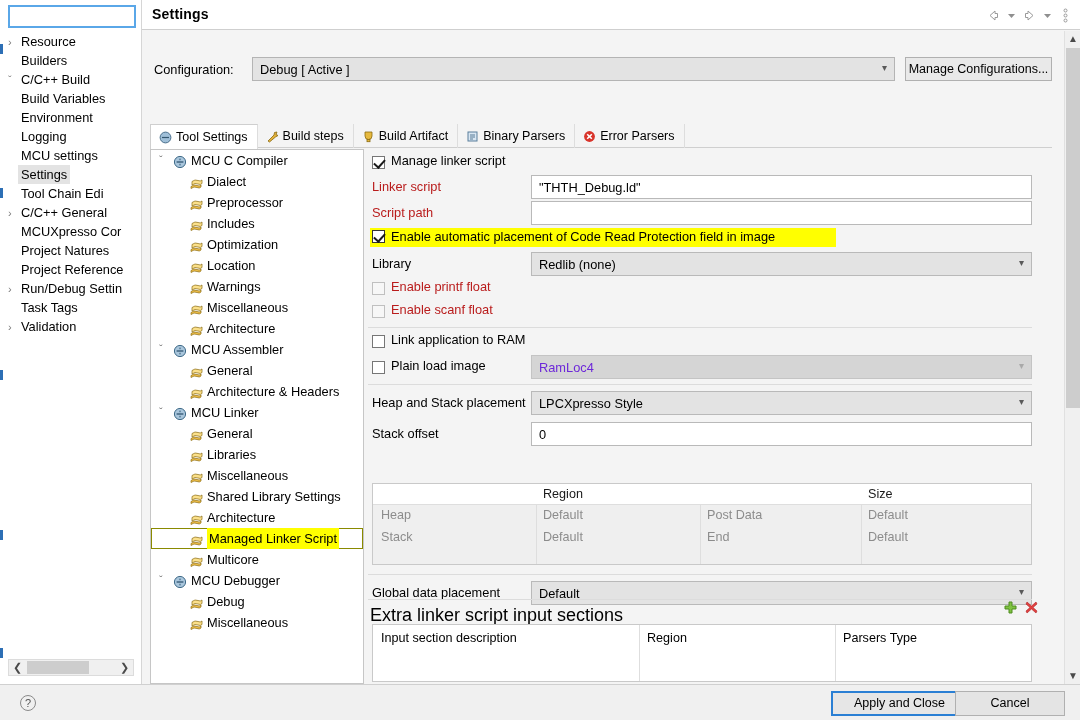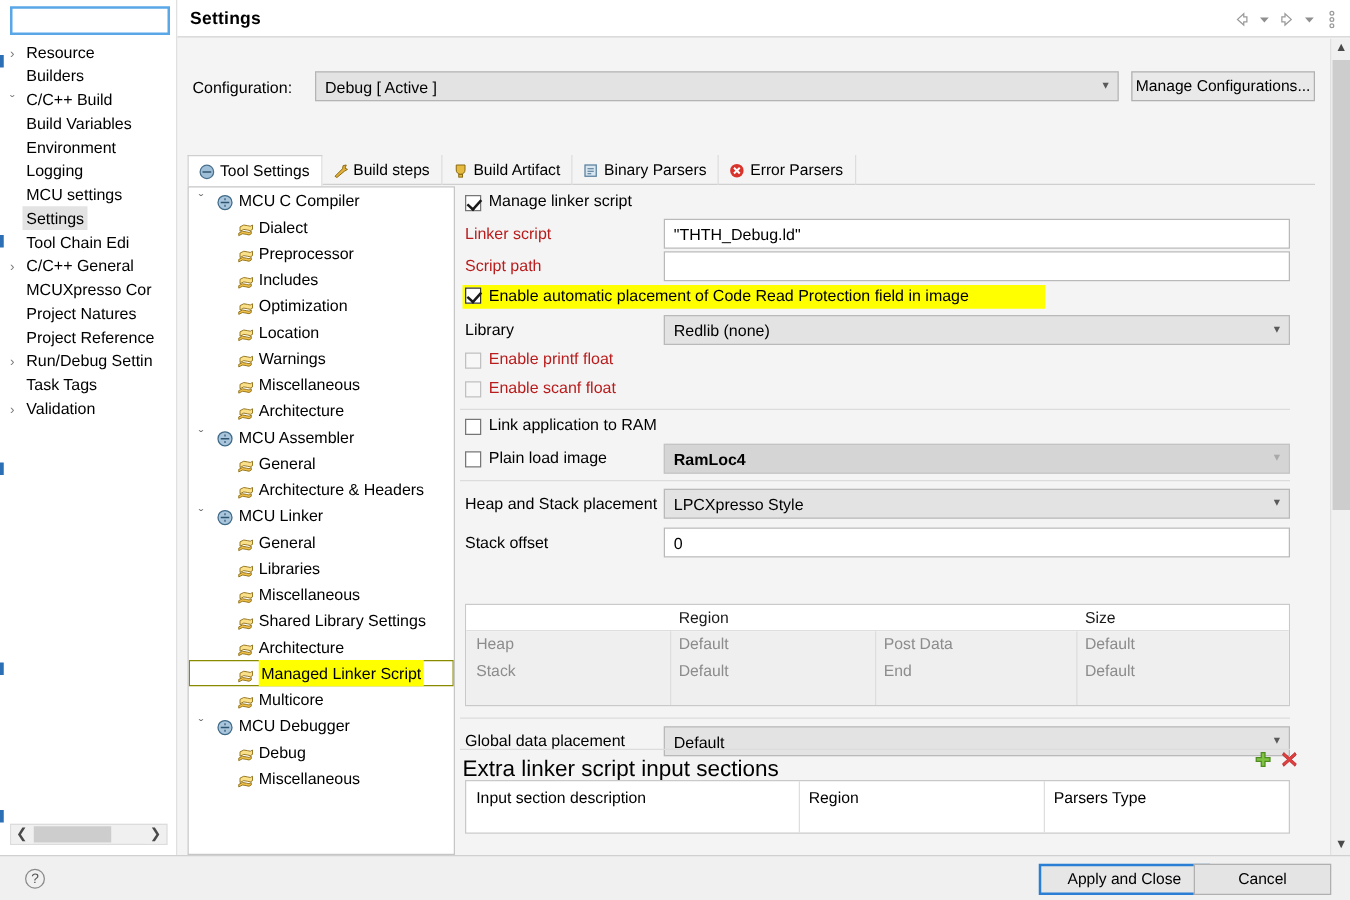--- a/index.html
+++ b/index.html
@@ -124,21 +124,21 @@
     position: absolute; left: 224px; top: 118px; width: 686px; height: 535px;
     background: #f4f4f4; overflow: hidden;
   }
   .slabel { position: absolute; font-size: 12.8px; }
   .slabel.dim { color: #b91c1c; }
   .sinput {
     position: absolute; height: 24px; background: #e3e3e3; border: 1px solid #b9b9b9;
   }
   .sinput.white { background: #ffffff; }
   .sinput .val { position: absolute; left: 7px; top: 4px; font-size: 12.8px; }
-  .sinput .val.dim { color: #000000; font-weight: bold; }
+  .sinput .val.dim { color: #6d28d9; }
   .sinput .arr { position: absolute; right: 7px; top: 4px; color: #5a5a5a; font-size: 10px; }
   .sinput .arr.dim { color: #a9a9a9; }
 
   .cbx {
     position: absolute; width: 13px; height: 13px;
     background: #ffffff; border: 1px solid #767676;
   }
   .cbx.dimbx { border-color: #c0c0c0; background: #f7f7f7; }
   .cbx.checked::after {
     content: ""; position: absolute; left: 3px; top: 0px;
@@ -158,21 +158,21 @@
   #hs-table .body { position: absolute; top: 21px; left: 0; right: 0; bottom: 0; background: #efefef; }
   #hs-table .cell { position: absolute; font-size: 12.6px; white-space: nowrap; }
   #hs-table .hcell { top: 3px; color: #1a1a1a; }
   #hs-table .vcell { color: #8c8c8c; }
   #hs-table .vsep { position: absolute; top: 0; bottom: 0; width: 1px; background: #dedede; }
 
   
   #extra-label { position: absolute; left: 4px; top: 456px; font-size: 18px; }
   #extra-actions { position: absolute; right: 14px; top: 452px; display: flex; gap: 8px; }
   #extra-table {
-    position: absolute; left: 6px; top: 475px; width: 660px; height: 43px;
+    position: absolute; left: 6px; top: 475px; width: 660px; height: 58px;
     border: 1px solid #c9c9c9; background: #ffffff;
   }
   #extra-table .cell { position: absolute; top: 6px; font-size: 12.6px; white-space: nowrap; }
   #extra-table .vsep { position: absolute; top: 0; bottom: 0; width: 1px; background: #dedede; }
 
   
   #vscroll {
     position: absolute; right: 0; top: 31px; width: 16px; height: 653px;
     background: #f0f0f0; border-left: 1px solid #e0e0e0;
   }

